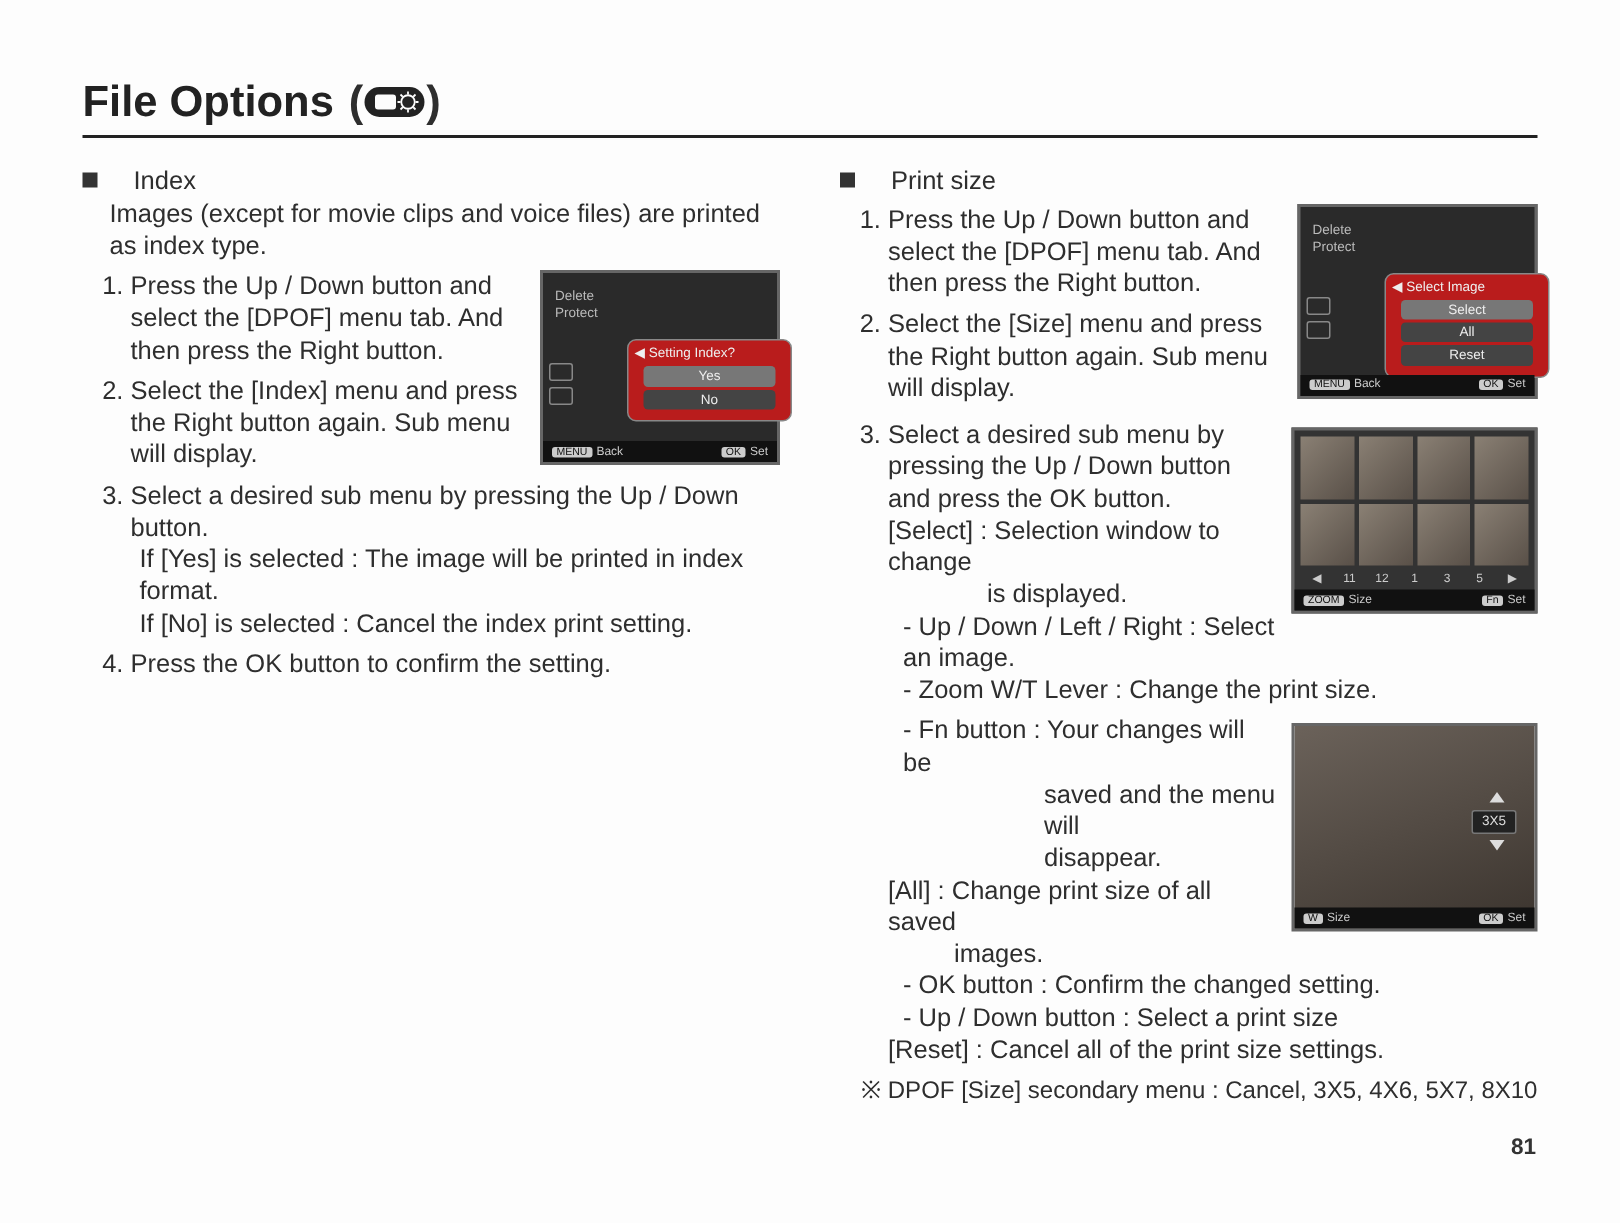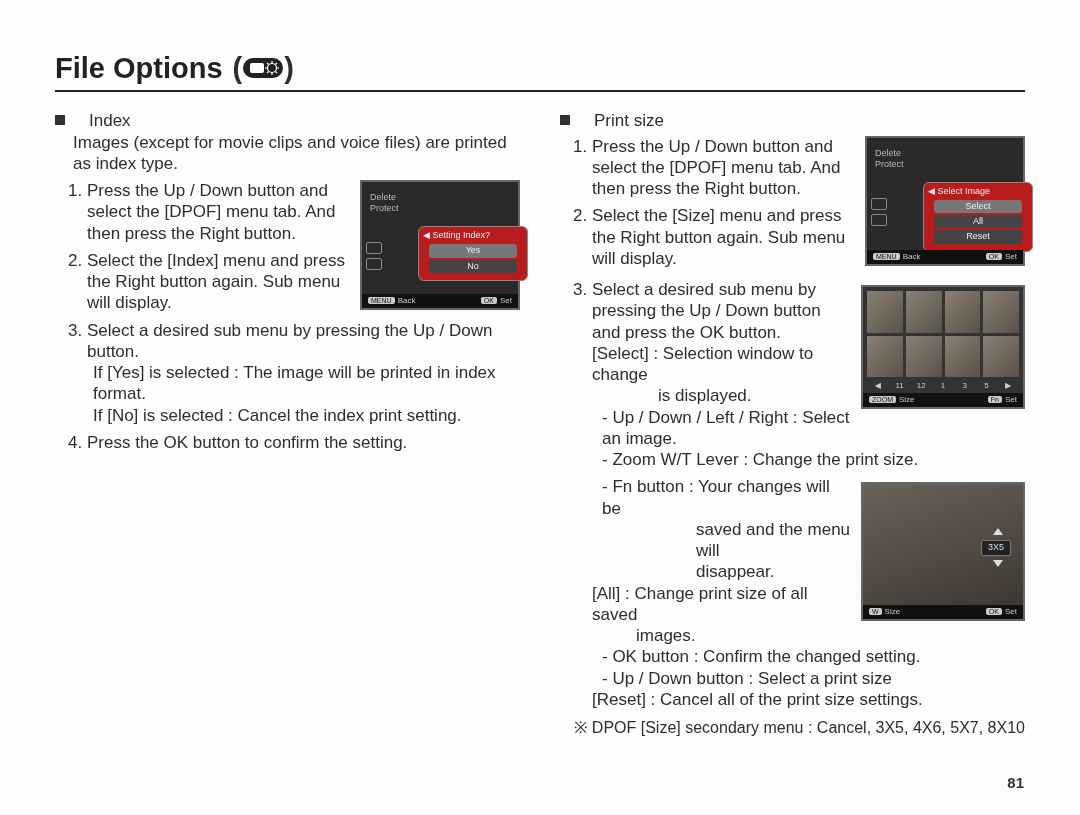--- a/index.html
+++ b/index.html
@@ -102,21 +102,21 @@
     display:flex; color:#ccc; font-size:8px;}
   .thumbs .nums span { flex:1; text-align:center; }
   .thumbs .footer-bar { height:14px; }
 
   .preview { width:160px; height:135px; position:relative; background:linear-gradient(160deg,#6b625a,#3b342e); border:2px solid #666; float:right; margin:6px 0 4px 8px; }
   .preview .badge { position:absolute; right:12px; top:56px; background:#222; color:#ddd; border:1px solid #777; padding:1px 6px; font-size:9px; border-radius:2px;}
   .preview .tri { position:absolute; width:0;height:0;border-left:5px solid transparent;border-right:5px solid transparent;}
   .preview .tri.up { border-bottom:7px solid #ddd; right:20px; top:44px;}
   .preview .tri.dn { border-top:7px solid #ddd; right:20px; top:76px;}
   .preview .footer-bar { height:14px; }
-  .pagenum { position:absolute; right:56px; bottom:22px; font-weight:bold; font-size:15px; color:#333;}
+  .pagenum { position:absolute; right:56px; bottom:40px; font-weight:bold; font-size:15px; color:#333;}
   .asterisk-row { margin-left:14px; margin-top:8px; font-size:16px;}
   .colon-block { }
   .colon-block div { margin-left: 6px; }
   .clearfix::after { content:""; display:block; clear:both; }
 </style>
 </head>
 <body>
 
 <div class="page">
 

